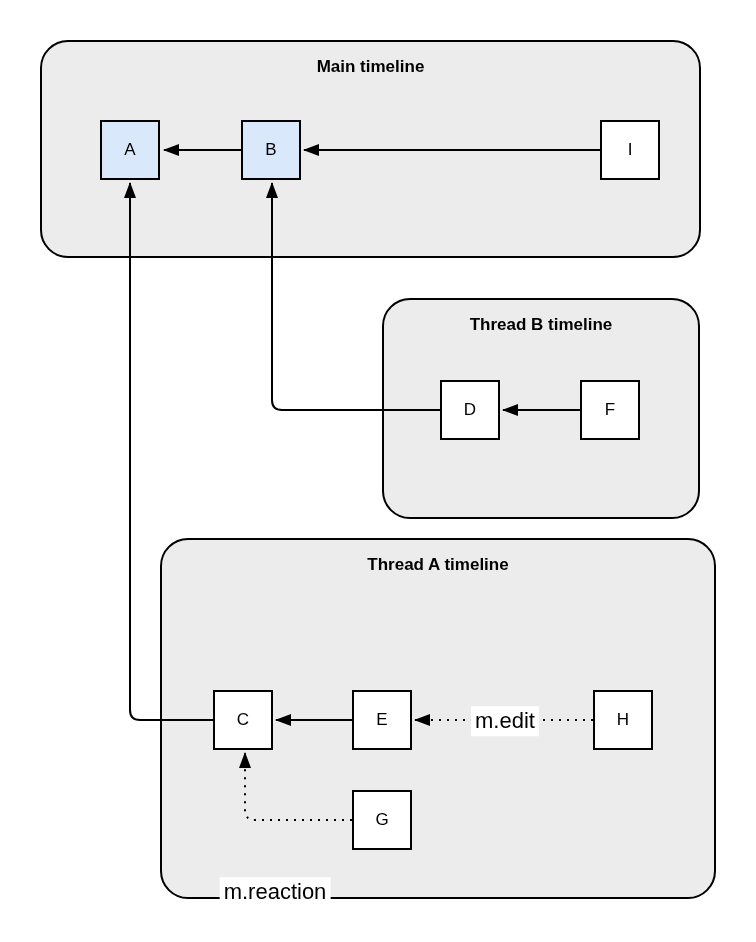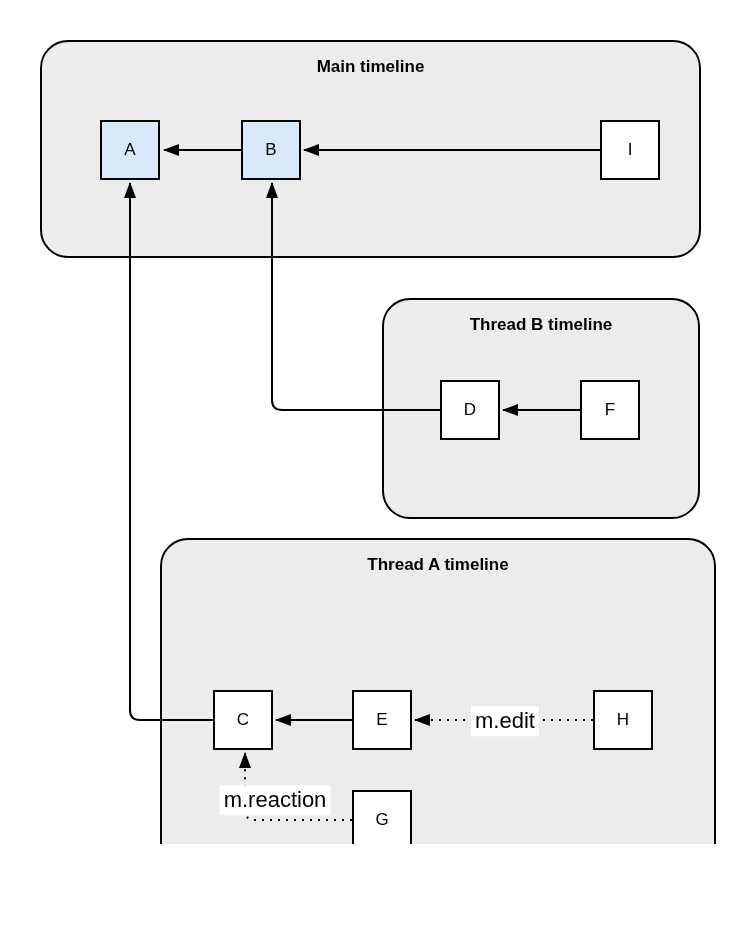--- a/index.html
+++ b/index.html
@@ -10,21 +10,21 @@
     --node-highlight: #dae8fc;
     --node-stroke: #000000;
     --edge: #000000;
     --text: #000000;
   }
   * { box-sizing: border-box; }
   html, body { margin: 0; padding: 0; background: var(--bg); }
   .canvas {
     position: relative;
     width: 756px;
-    height: 844px;
+    height: 942px;
     background: var(--bg);
     font-family: "Liberation Sans", "DejaVu Sans", sans-serif;
     color: var(--text);
     overflow: hidden;
   }
   .container {
     position: absolute;
     background: var(--container-fill);
     border: 2px solid var(--container-stroke);
     border-radius: 28px;
@@ -83,21 +83,21 @@
     position: absolute;
     transform: translate(-50%, -50%);
     background: var(--bg);
     padding: 1px 4px;
     font-size: 22px;
     line-height: 1.25;
     white-space: nowrap;
     z-index: 3;
   }
   #label-m-edit { left: 505px; top: 721px; }
-  #label-m-reaction { left: 275px; top: 800px; }
+  #label-m-reaction { left: 275px; top: 892px; }
 </style>
 </head>
 <body>
 
 <div class="canvas">
 
   <div class="container" id="container-main">
     <div class="container-title">Main timeline</div>
   </div>
   <div class="container" id="container-thread-a">

